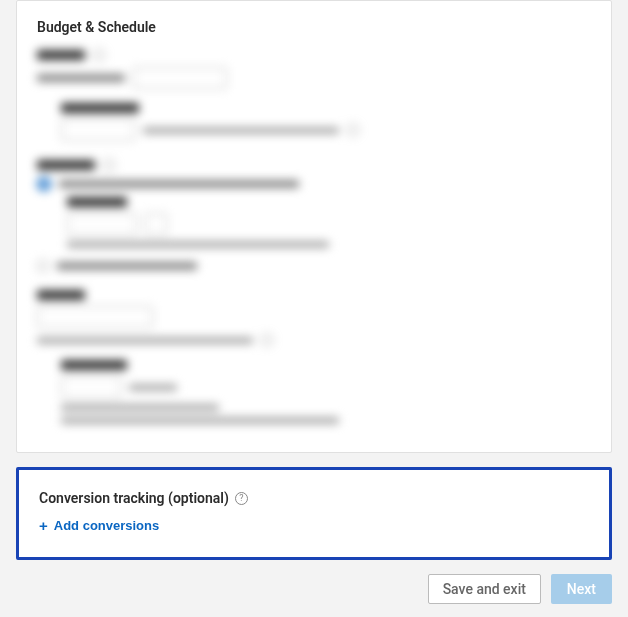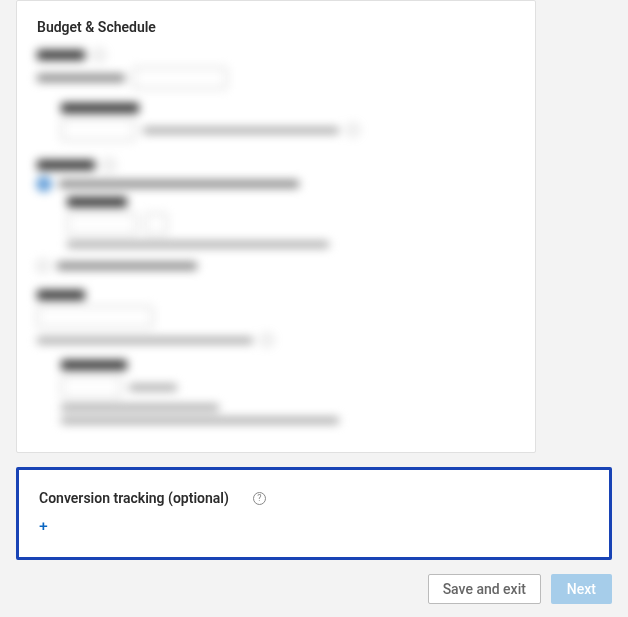--- a/index.html
+++ b/index.html
@@ -11,21 +11,21 @@
     overflow: hidden;
     padding: 0;
   }
   .card {
     background: #fff;
     border: 1px solid #e0e0e0;
     border-radius: 2px;
     margin: 0 auto;
   }
   .budget-card {
-    width: 520px;
+    width: 596px;
     margin-left: 16px;
     margin-top: 0;
     padding: 18px 20px 22px 20px;
     position: relative;
   }
   .section-title {
     font-size: 14px;
     font-weight: 600;
     color: #2c2c2c;
     margin-bottom: 14px;
@@ -63,21 +63,21 @@
   .conversion-card {
     width: 596px;
     margin-left: 16px;
     margin-top: 14px;
     padding: 20px 20px 22px 20px;
     border: 3px solid #1843b5;
     border-radius: 2px;
     background:#fff;
   }
   .conv-title-row {
-    display:flex; align-items:center; gap:24px;
+    display:flex; align-items:center; gap:6px;
     margin-bottom:10px;
   }
   .conv-title {
     font-size:14px; font-weight:600; color:#2c2c2c;
   }
   .help-icon {
     width:13px; height:13px; border-radius:50%;
     border:1px solid #888; display:inline-flex;
     align-items:center; justify-content:center;
     font-size:9px; color:#888; line-height:1;
@@ -205,19 +205,20 @@
   </div>
 </div>
 
 <div class="conversion-card">
   <div class="conv-title-row">
     <span class="conv-title">Conversion tracking (optional)</span>
     <span class="help-icon">?</span>
   </div>
   <button class="add-conv">
     <span class="plus-icon">+</span>
+    <span>Add conversions</span>
   </button>
 </div>
 
 <div class="footer">
   <button class="btn btn-secondary">Save and exit</button>
   <button class="btn btn-primary">Next</button>
 </div>
 
 </body></html>

